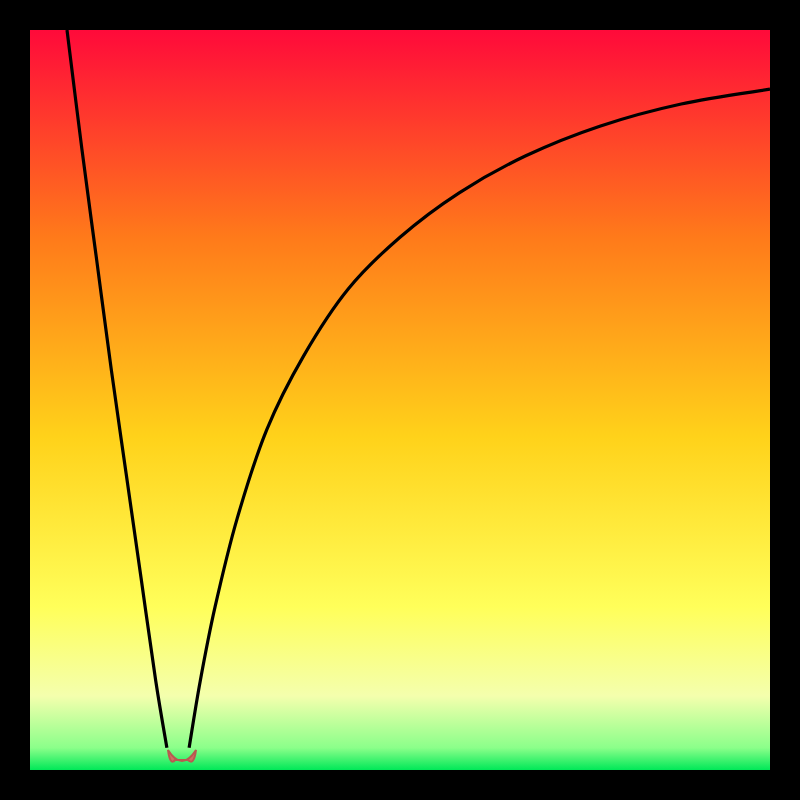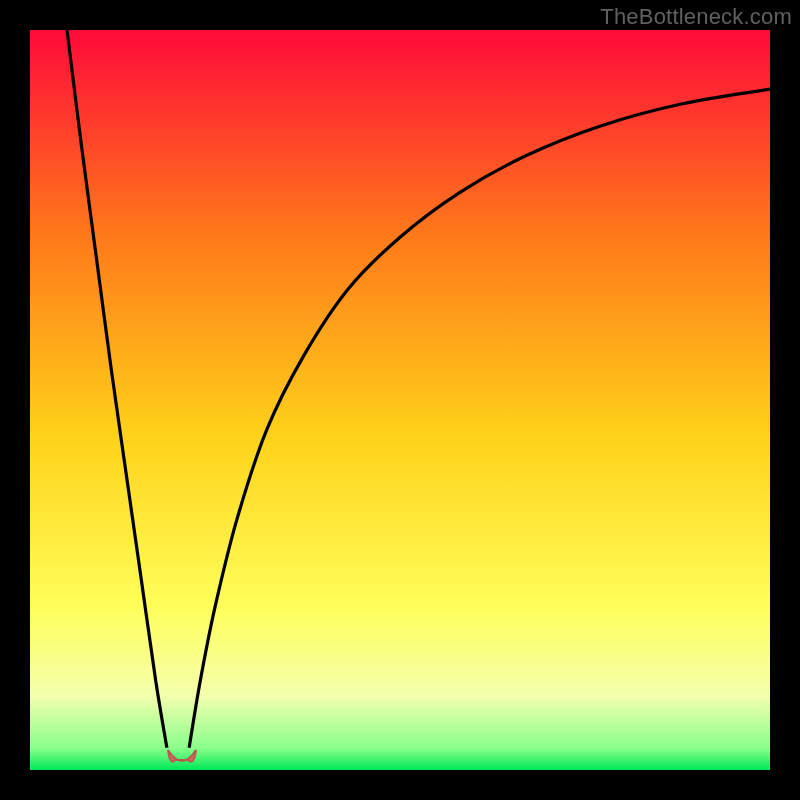--- a/index.html
+++ b/index.html
@@ -49,21 +49,20 @@
     font-weight: 500;
     color: #606060;
     letter-spacing: 0.2px;
   }
 </style>
 </head>
 <body>
 
 <div class="frame">
 
-  <div class="watermark">TheBottleneck.com</div>
 
   <div class="plot">
 
     <svg class="gradient" viewBox="0 0 740 740" preserveAspectRatio="none">
       <defs>
         <linearGradient id="bg" x1="0" y1="0" x2="0" y2="1">
           <stop id="g0" offset="0%" stop-color="#ff0a3a"></stop>
           <stop id="g1" offset="28%" stop-color="#ff7a1a"></stop>
           <stop id="g2" offset="55%" stop-color="#ffd21a"></stop>
           <stop id="g3" offset="78%" stop-color="#ffff5a"></stop>

